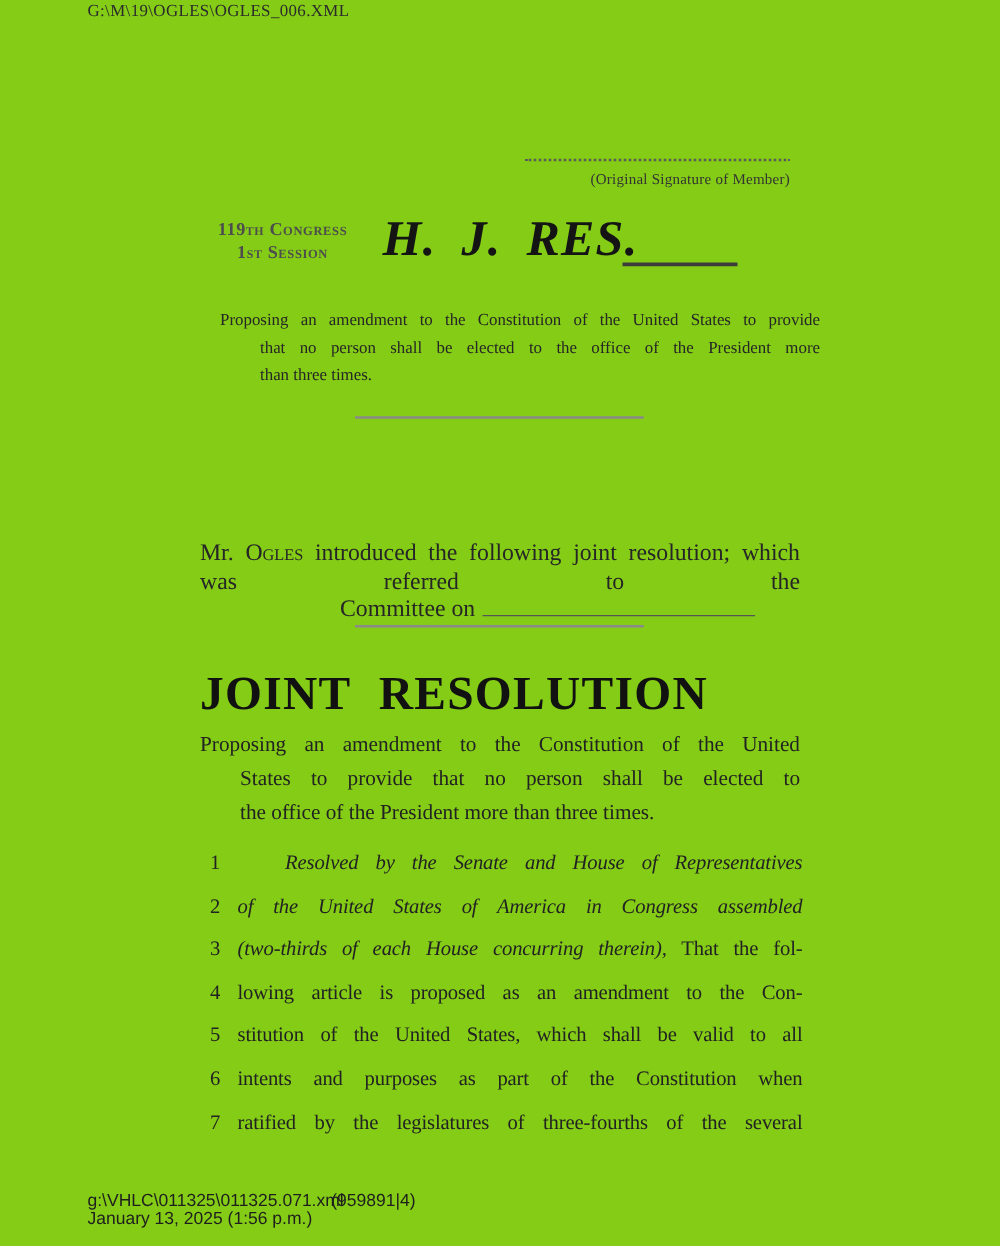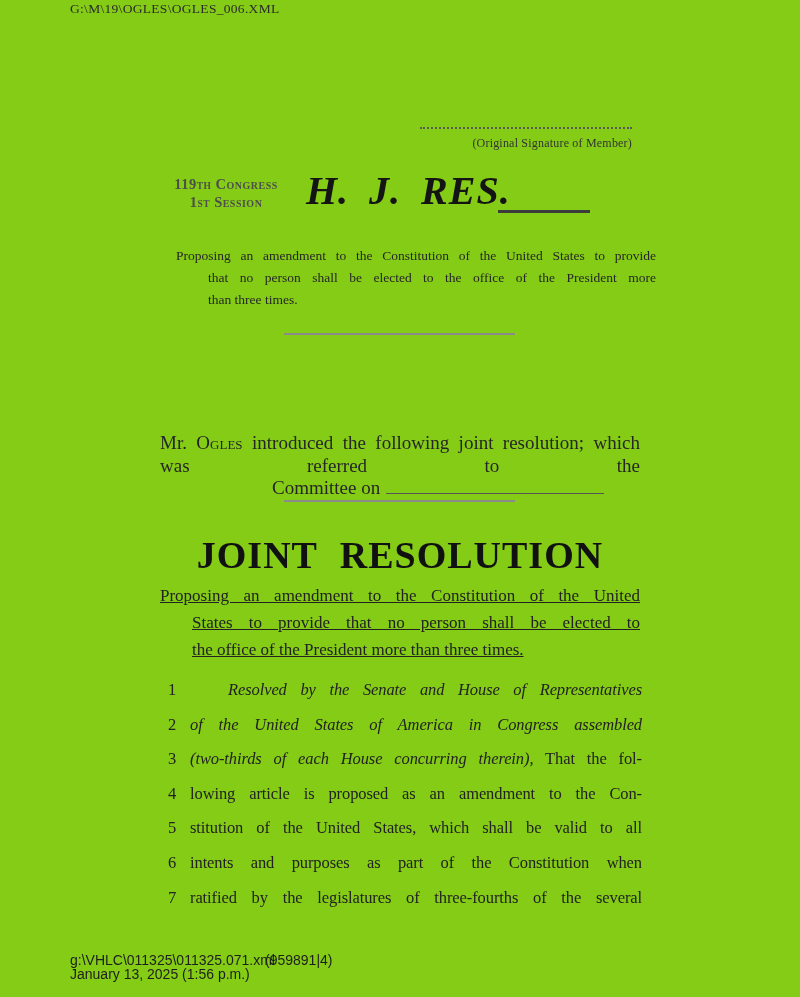--- a/index.html
+++ b/index.html
@@ -61,26 +61,26 @@
     position: absolute; left: 160px; top: 432px; width: 480px;
     font-size: 19px; line-height: 22.5px; color: #262626;
   }
   .committee-row { padding-left: 112px; }
   .committee-blank {
     display: inline-block; width: 218px; height: 14px;
     border-bottom: 1.5px solid #555; margin-left: 6px; vertical-align: baseline;
   }
   .res-title {
     position: absolute; left: 160px; top: 533px; width: 480px;
-    text-align: center; font-size: 38px; font-weight: 700; color: #111;
+    text-align: left; font-size: 38px; font-weight: 700; color: #111;
     letter-spacing: 1px; word-spacing: 12px; white-space: nowrap;
   }
   .res-preamble {
     position: absolute; left: 160px; top: 582px; width: 480px;
-    font-size: 17px; line-height: 27px; color: #222; text-decoration: underline;
+    font-size: 17px; line-height: 27px; color: #222;
   }
   .bill-body {
     position: absolute; left: 165px; top: 673px; width: 477px;
     font-size: 16.5px; line-height: 34.6px; color: #222;
     letter-spacing: -0.1px;
   }
   .bline { display: flex; }
   .ln { width: 25px; flex: 0 0 25px; padding-left: 3px; }
   .lt { flex: 1 1 auto; }
   .it { font-style: italic; }

